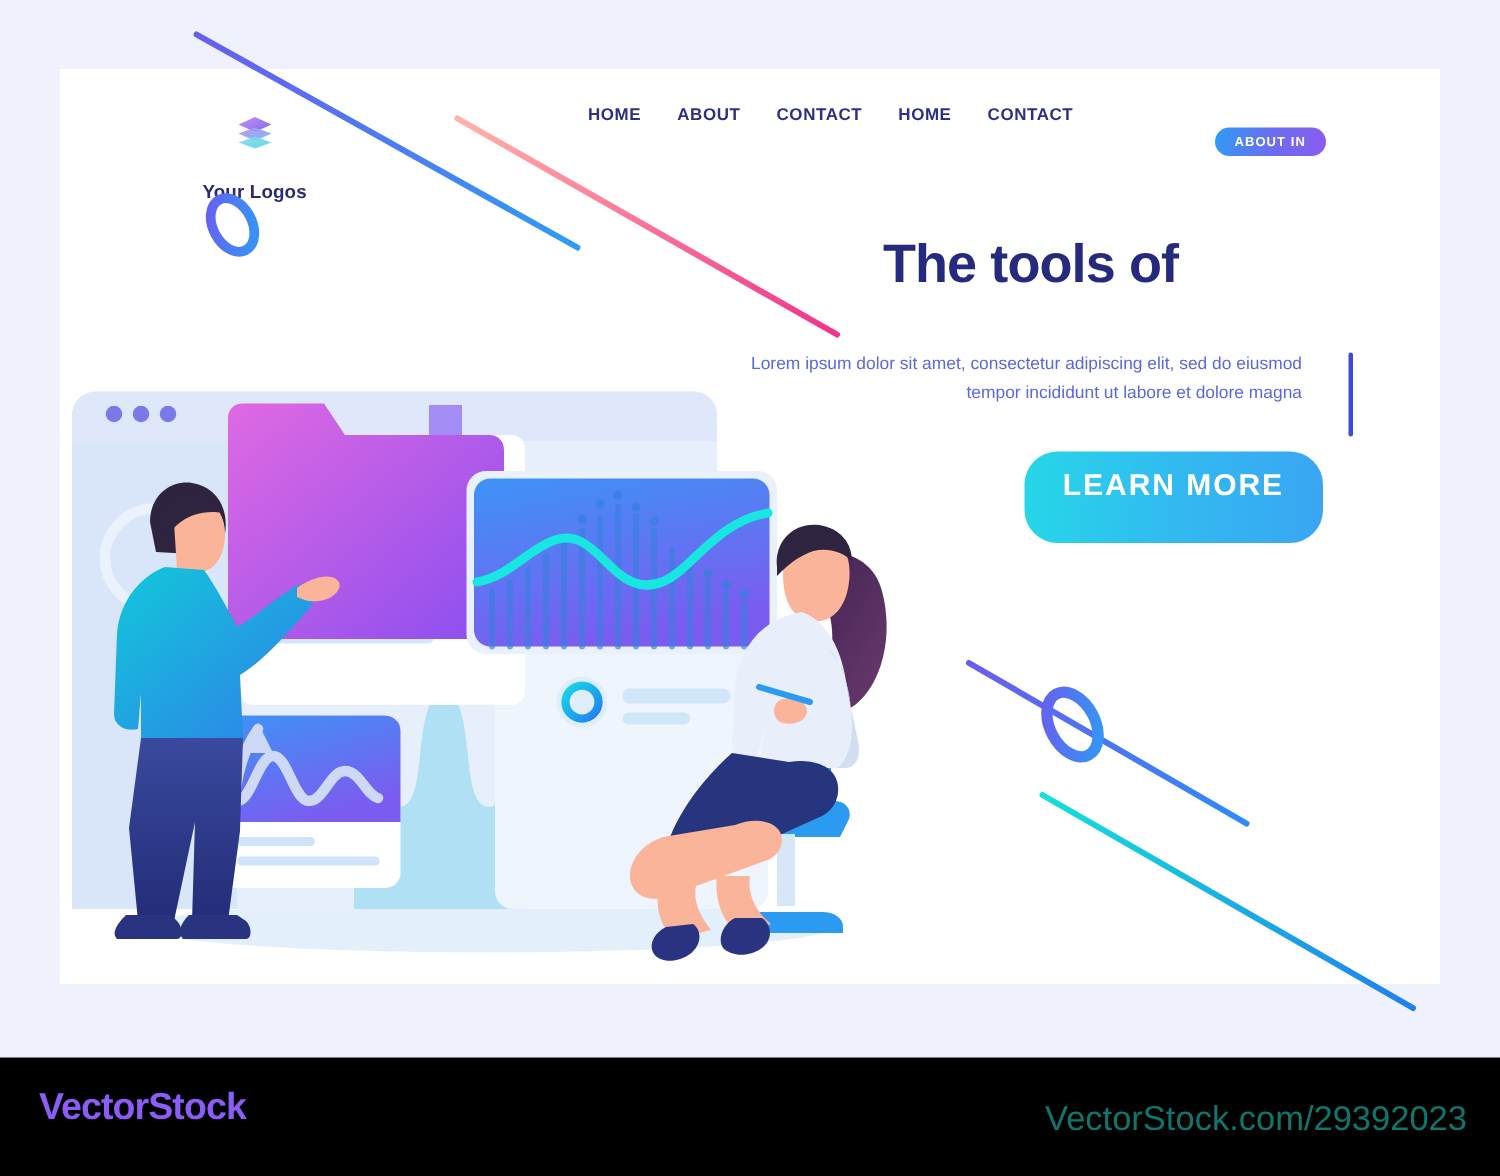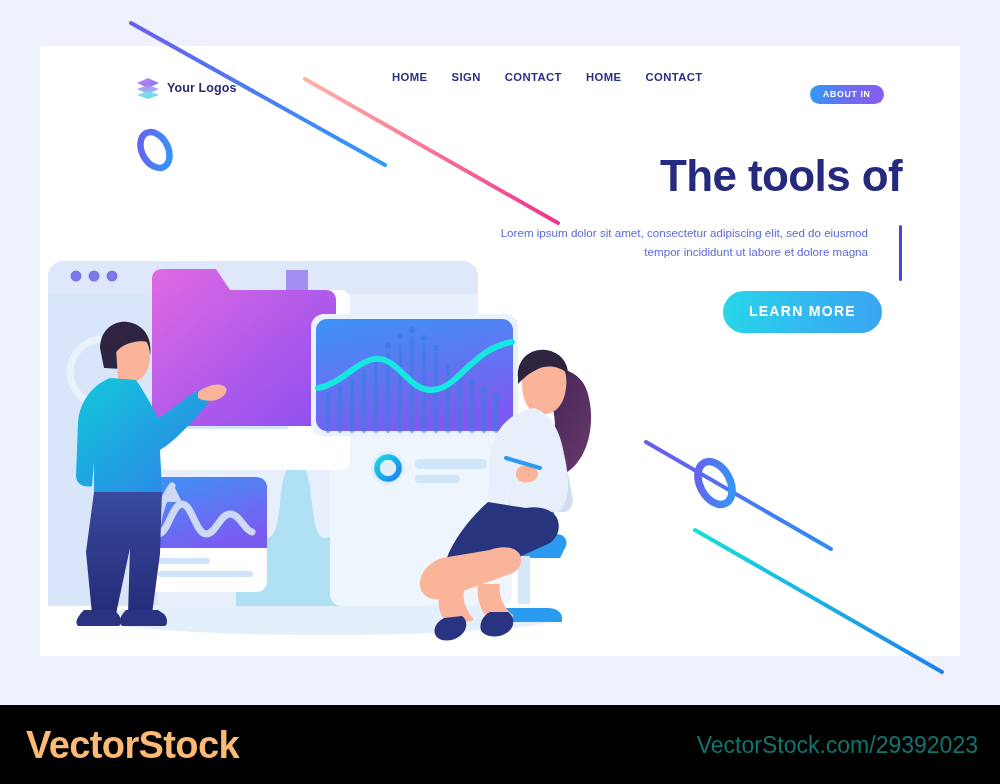--- a/index.html
+++ b/index.html
@@ -16,21 +16,21 @@
     position: absolute; left: 40px; top: 46px;
     width: 920px; height: 610px;
     background: #ffffff;
     overflow: hidden;
   }
 
   
   #site-header {
     position: absolute; left: 0; top: 0; width: 920px; height: 90px;
   }
-  #brand { position: absolute; left: 95px; top: 30px; display: flex; align-items: center; gap: 6px; }
+  #brand { position: absolute; left: 95px; top: 30px; display: flex; align-items: center; gap: 21px; flex-direction: column; }
   #brand .logo-mark { width: 26px; height: 24px; position: relative; }
   #brand .brand-text {
     font-size: 12.5px; font-weight: bold; color: #2b2a6e; letter-spacing: .1px;
   }
 
   #main-nav {
     position: absolute; left: 320px; top: 25px;
     display: flex; gap: 24px; align-items: center; padding-left: 32px;
   }
   #main-nav .nav-link {
@@ -42,54 +42,54 @@
     position: absolute; left: 770px; top: 39px;
     padding: 4px 13px 5px; border-radius: 11px; border: none;
     background: linear-gradient(100deg, #2f9bf5 0%, #6f6af0 55%, #8a5bef 100%);
     color: #fff; font-size: 8.7px; font-weight: bold; letter-spacing: .7px;
     font-family: "Liberation Sans", sans-serif; cursor: pointer;
   }
 
   
   #hero-copy { position: absolute; right: 58px; top: 105px; width: 430px; text-align: right; }
   #hero-title {
-    font-size: 44px; line-height: 49px; font-weight: bold;
-    color: #252a7e; letter-spacing: -0.6px;
-  }
-  #hero-desc-wrap { position: relative; margin-top: 23px; padding-right: 34px; }
+    font-size: 36px; line-height: 49px; font-weight: bold;
+    color: #252a7e; letter-spacing: -0.6px; text-align: center;
+  }
+  #hero-desc-wrap { position: relative; margin-top: 33px; padding-right: 34px; }
   #hero-desc {
     font-size: 11.6px; line-height: 19px; color: #5b68d8; font-weight: normal;
   }
   #hero-accent-bar {
     position: absolute; right: 0; top: 2px; width: 3.5px; height: 56px;
     background: #3f49e0; border-radius: 2px;
   }
   #learn-more-button {
     margin-top: 30px; margin-right: 20px;
-    padding: 12px 26px 14px; border: none; border-radius: 22px;
+    padding: 12px 26px 26px; border: none; border-radius: 22px;
     background: linear-gradient(93deg, #26d7e8 0%, #32bbf0 48%, #3aa5f3 100%);
-    color: #ffffff; font-size: 14px; font-weight: bold; letter-spacing: 1.3px;
+    color: #ffffff; font-size: 20px; font-weight: bold; letter-spacing: 1.3px;
     font-family: "Liberation Sans", sans-serif; cursor: pointer;
   }
 
   
   #illustration { position: absolute; left: 0; top: 120px; width: 660px; height: 490px; }
   #illustration svg { display: block; }
 
   
   .deco { position: absolute; }
 
   
   #footer-bar {
     position: absolute; left: 0; top: 705px; width: 1000px; height: 79px;
     background: #000000;
   }
   #footer-brand {
     position: absolute; left: 26px; top: 19px;
-    color: #fdba74; font-size: 38px; font-weight: bold; letter-spacing: -.6px;
+    color: #8b5cf6; font-size: 25px; font-weight: bold; letter-spacing: -.6px;
     font-family: "Liberation Sans", sans-serif;
     text-align: center;
   }
   #footer-url {
     position: absolute; right: 22px; top: 27px;
     color: #0f766e; font-size: 23px; font-weight: normal;
     font-family: "Liberation Sans", sans-serif;
   }
 </style>
 </head>
@@ -121,21 +121,21 @@
             <path d="M13 2 L24 7 L13 12 L2 7 Z" fill="url(#lg1)"></path>
             <path d="M13 9 L24 13 L13 18 L2 13 Z" fill="url(#lg2)" opacity=".92"></path>
             <path d="M13 15 L24 19 L13 23 L2 19 Z" fill="url(#lg3)" opacity=".92"></path>
           </svg>
         </span>
         <span class="brand-text">Your Logos</span>
       </div>
 
       <nav id="main-nav">
         <a class="nav-link">HOME</a>
-        <a class="nav-link">SIGN</a>
+        <a class="nav-link">ABOUT</a>
         <a class="nav-link">CONTACT</a>
         <a class="nav-link">HOME</a>
         <a class="nav-link">CONTACT</a>
       </nav>
 
       <button id="sign-in-button">ABOUT IN</button>
     </div>
 
     <div id="hero-copy">
       <h1 id="hero-title">

